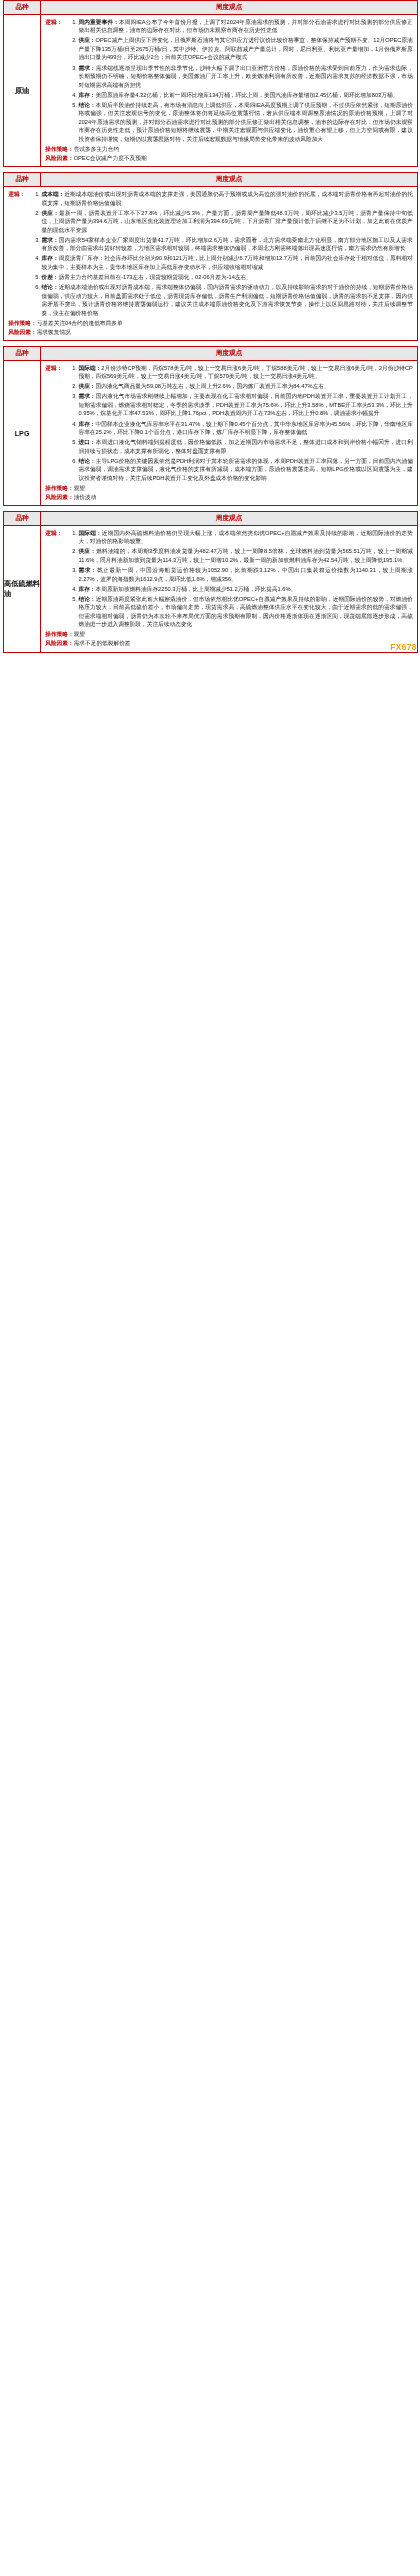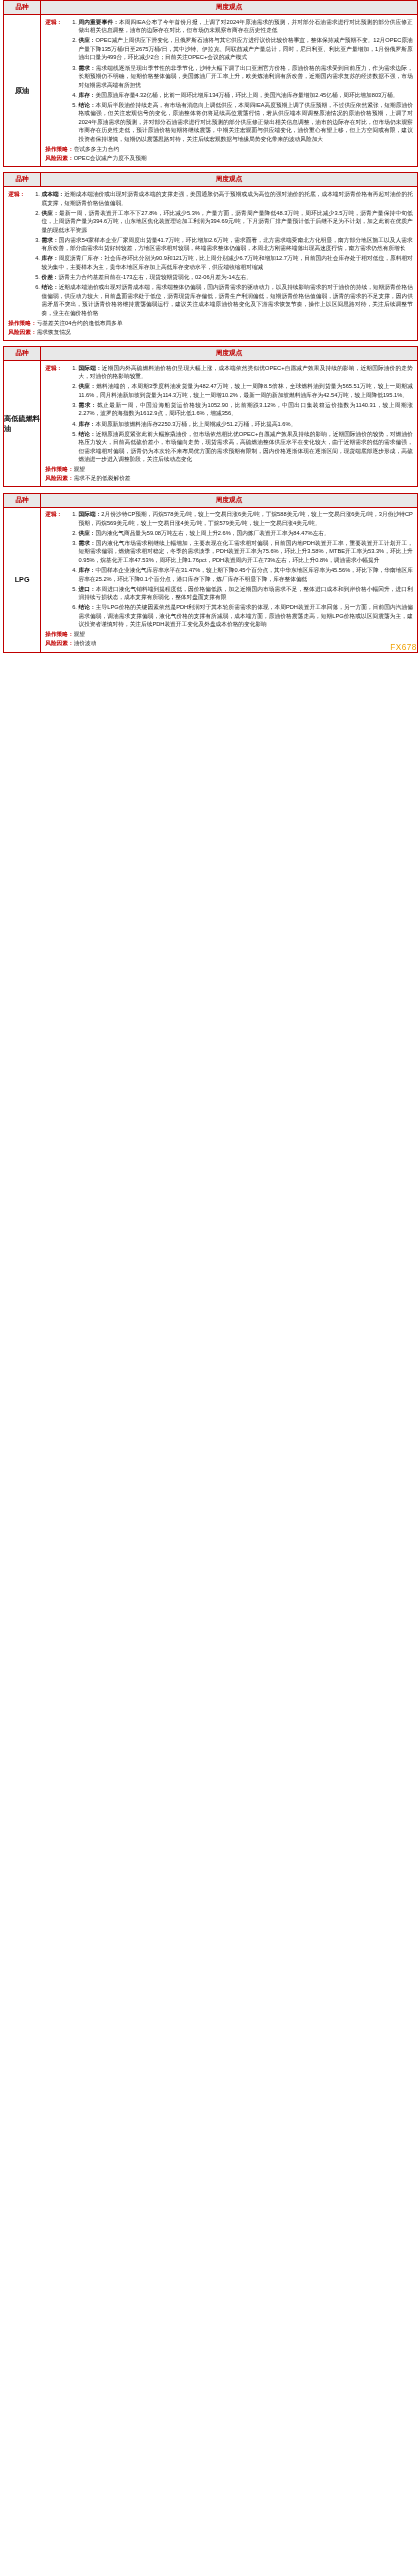--- a/index.html
+++ b/index.html
@@ -14,21 +14,21 @@
   .content{flex:1;padding:2.6px 4.1px 3.1px 4.1px;}
   .sec{display:flex;margin-bottom:1px;}
   .sec-label{flex:0 0 23px;font-weight:bold;font-size:5.7px;color:#c00000;line-height:1.45;}
   .sec-body{flex:1;font-size:5.7px;line-height:1.5;color:#222;}
   ol{margin:0;padding-left:10.3px;}
   ol li{margin-bottom:1.5px;text-align:justify;}
   .kw{font-weight:bold;}
   .para{text-align:justify;}
   .footer-line{font-size:5.7px;font-weight:bold;color:#c00000;margin-top:1px;}
   .footer-line span.val{font-weight:normal;color:#222;}
-  .watermark{position:absolute;right:4.1px;bottom:1px;color:#f0a000;font-size:8.2px;font-weight:normal;letter-spacing:0.5px;}
+  .watermark{position:absolute;right:4.1px;bottom:1px;color:#f0a000;font-size:8.2px;font-weight:bold;letter-spacing:0.5px;}
 </style>
 </head>
 <body>
 
 <div class="page">
 
   <div class="block">
     <div class="hdr">
       <div class="c1">品种</div>
       <div class="c2">周度观点</div>
@@ -79,46 +79,20 @@
       </div>
     </div>
   </div>
 
   <div class="block">
     <div class="hdr">
       <div class="c1">品种</div>
       <div class="c2">周度观点</div>
     </div>
     <div class="body">
-      <div class="cat">高低硫燃料油</div>
-      <div class="content">
-        <div class="sec">
-          <div class="sec-label">逻辑：</div>
-          <div class="sec-body">
-            <ol>
-              <li><span class="kw">国际端：</span><span class="para">近期国内外高硫燃料油价格仍呈现大幅上涨，成本端依然类似优OPEC+自愿减产效果及持续的影响，近期国际油价的走势大，对油价的格影响较重。</span></li>
-              <li><span class="kw">供应：</span><span class="para">燃料油端的，本周期3季度料油发货量为482.47万吨，较上一周降8.5倍林，全球燃料油到货量为565.51万吨，较上一周期减11.6%，同月料油新加坡到货量为114.3万吨，较上一周增10.2%，最新一周的新加坡燃料油库存为42.54万吨，较上周降低195.1%。</span></li>
-              <li><span class="kw">需求：</span><span class="para">截止最新一周，中国沿海船货运价格较为1052.90，比前期跌3.12%，中国出口集装箱运价指数为1140.31，较上周期涨2.27%，波罗的海指数为1612.9点，周环比低1.6%，增减356。</span></li>
-              <li><span class="kw">库存：</span><span class="para">本周原新加坡燃料油库存2250.3万桶，比上周期减少51.2万桶，环比提高1.6%。</span></li>
-              <li><span class="kw">结论：</span><span class="para">近期原油两度紧张此前大幅擦撬油价，但市场依然相比优OPEC+自愿减产效果及持续的影响，近期国际油价的较势，对燃油价格压力较大，目前高低硫价差小，市场偏向走势，现货需求高，高硫燃油整体供应水平在变化较大，由于近期需求的低的需求偏强，但需求端相对偏弱，沥青仍为本次轮不来布局优方面的需求预期有限制，因内价格逐渐体现在逐渐区间，现货端底部逐步形成，高硫燃油进一步进入调整阶段，关注后续动态变化</span></li>
-            </ol>
-          </div>
-        </div>
-        <div class="footer-line"><span>操作策略：</span><span class="val">观望</span></div>
-        <div class="footer-line"><span>风险因素：</span><span class="val">需求不足的低裂解价差</span></div>
-      </div>
-    </div>
-  </div>
-
-  <div class="block">
-    <div class="hdr">
-      <div class="c1">品种</div>
-      <div class="c2">周度观点</div>
-    </div>
-    <div class="body">
       <div class="cat">LPG</div>
       <div class="content">
         <div class="sec">
           <div class="sec-label">逻辑：</div>
           <div class="sec-body">
             <ol>
               <li><span class="kw">国际端：</span><span class="para">2月份沙特CP预期，丙烷578美元/吨，较上一交易日涨6美元/吨，丁烷588美元/吨，较上一交易日涨6美元/吨，3月份沙特CP预期，丙烷569美元/吨，较上一交易日涨4美元/吨，丁烷579美元/吨，较上一交易日涨4美元/吨。</span></li>
               <li><span class="kw">供应：</span><span class="para">国内液化气商品量为59.08万吨左右，较上周上升2.6%，国内炼厂装置开工率为84.47%左右。</span></li>
               <li><span class="kw">需求：</span><span class="para">国内液化气市场需求刚继续上幅增加，主要表现在化工需求相对偏弱，目前国内地PDH装置开工率，重要装置开工计划开工，短期需求偏弱，燃烧需求相对稳定，冬季的需求淡季，PDH装置开工率为75.6%，环比上升3.58%，MTBE开工率为53.3%，环比上升0.95%，烷基化开工率47.53%，周环比上降1.76pct，PDH装置周内开工在73%左右，环比上升0.8%，调油需求小幅提升</span></li>
               <li><span class="kw">库存：</span><span class="para">中国样本企业液化气库容率水平在31.47%，较上期下降0.45个百分点，其中华东地区库容率为45.56%，环比下降，华南地区库容率在25.2%，环比下降0.1个百分点，港口库存下降，炼厂库存不明显下降，库存整体偏低</span></li>
@@ -126,15 +100,41 @@
               <li><span class="kw">结论：</span><span class="para">主导LPG价格的关键因素依然是PDH利润对于其本轮所需需求的体现，本周PDH装置开工率回落，另一方面，目前国内汽油偏需求偏弱，调油需求支撑偏弱，液化气价格的支撑有所减弱，成本端方面，原油价格震荡走高，短期LPG价格或以区间震荡为主，建议投资者谨慎对待，关注后续PDH装置开工变化及外盘成本价格的变化影响</span></li>
             </ol>
           </div>
         </div>
         <div class="footer-line"><span>操作策略：</span><span class="val">观望</span></div>
         <div class="footer-line"><span>风险因素：</span><span class="val">油价波动</span></div>
       </div>
     </div>
   </div>
 
+  <div class="block">
+    <div class="hdr">
+      <div class="c1">品种</div>
+      <div class="c2">周度观点</div>
+    </div>
+    <div class="body">
+      <div class="cat">高低硫燃料油</div>
+      <div class="content">
+        <div class="sec">
+          <div class="sec-label">逻辑：</div>
+          <div class="sec-body">
+            <ol>
+              <li><span class="kw">国际端：</span><span class="para">近期国内外高硫燃料油价格仍呈现大幅上涨，成本端依然类似优OPEC+自愿减产效果及持续的影响，近期国际油价的走势大，对油价的格影响较重。</span></li>
+              <li><span class="kw">供应：</span><span class="para">燃料油端的，本周期3季度料油发货量为482.47万吨，较上一周降8.5倍林，全球燃料油到货量为565.51万吨，较上一周期减11.6%，同月料油新加坡到货量为114.3万吨，较上一周增10.2%，最新一周的新加坡燃料油库存为42.54万吨，较上周降低195.1%。</span></li>
+              <li><span class="kw">需求：</span><span class="para">截止最新一周，中国沿海船货运价格较为1052.90，比前期跌3.12%，中国出口集装箱运价指数为1140.31，较上周期涨2.27%，波罗的海指数为1612.9点，周环比低1.6%，增减356。</span></li>
+              <li><span class="kw">库存：</span><span class="para">本周原新加坡燃料油库存2250.3万桶，比上周期减少51.2万桶，环比提高1.6%。</span></li>
+              <li><span class="kw">结论：</span><span class="para">近期原油两度紧张此前大幅擦撬油价，但市场依然相比优OPEC+自愿减产效果及持续的影响，近期国际油价的较势，对燃油价格压力较大，目前高低硫价差小，市场偏向走势，现货需求高，高硫燃油整体供应水平在变化较大，由于近期需求的低的需求偏强，但需求端相对偏弱，沥青仍为本次轮不来布局优方面的需求预期有限制，因内价格逐渐体现在逐渐区间，现货端底部逐步形成，高硫燃油进一步进入调整阶段，关注后续动态变化</span></li>
+            </ol>
+          </div>
+        </div>
+        <div class="footer-line"><span>操作策略：</span><span class="val">观望</span></div>
+        <div class="footer-line"><span>风险因素：</span><span class="val">需求不足的低裂解价差</span></div>
+      </div>
+    </div>
+  </div>
+
   <div class="watermark">FX678</div>
 </div>
 
 
 </body></html>

